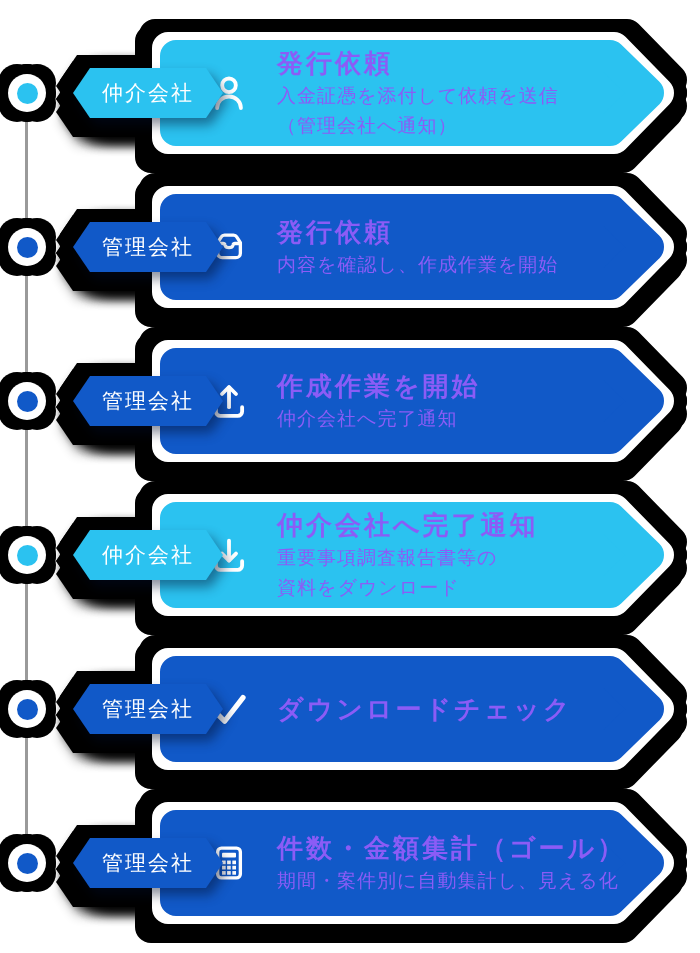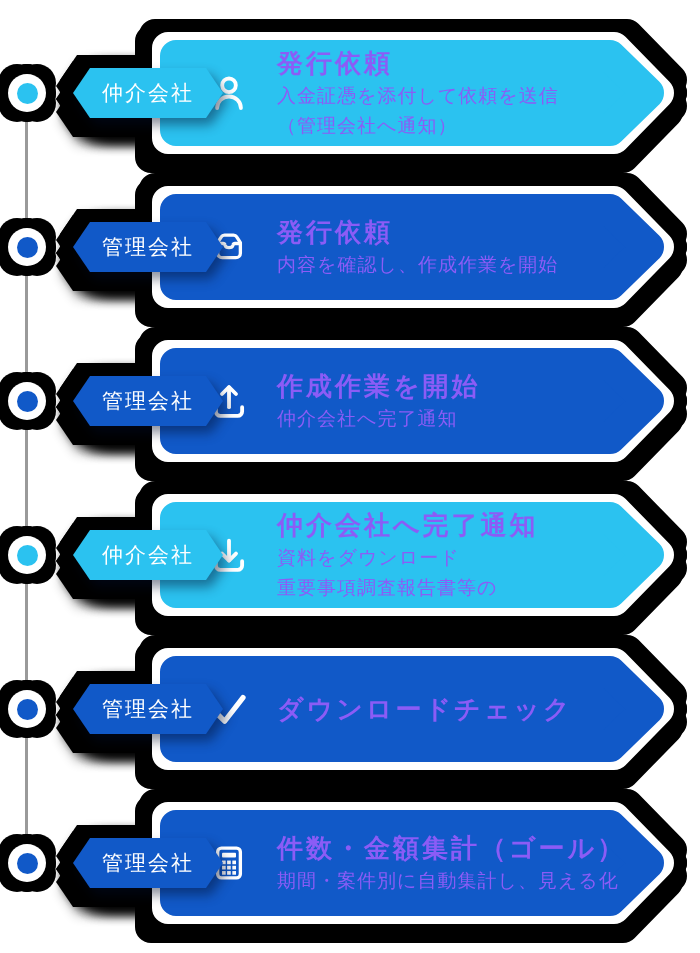--- a/index.html
+++ b/index.html
@@ -173,22 +173,22 @@
       </svg>
       <div class="card-icon">
         <svg viewBox="0 0 24 24" stroke-width="2.2">
           <path d="M4.5 15.5 v2.5 a2.5 2.5 0 0 0 2.5 2.5 h10 a2.5 2.5 0 0 0 2.5 -2.5 v-2.5"></path>
           <path d="M12 3.8 V15"></path>
           <path d="M8 11.2 L12 15.2 L16 11.2"></path>
         </svg>
       </div>
       <div class="card-content">
         <div class="card-title">仲介会社へ完了通知</div>
+        <div class="card-desc">重要事項調査報告書等の</div>
         <div class="card-desc">資料をダウンロード</div>
-        <div class="card-desc">重要事項調査報告書等の</div>
       </div>
     </div>
     <div class="tagwrap">
       <div class="tag">仲介会社</div>
     </div>
   </div>
   <div class="node">
     <div class="node-ring">
       <div class="node-dot"></div>
     </div>

